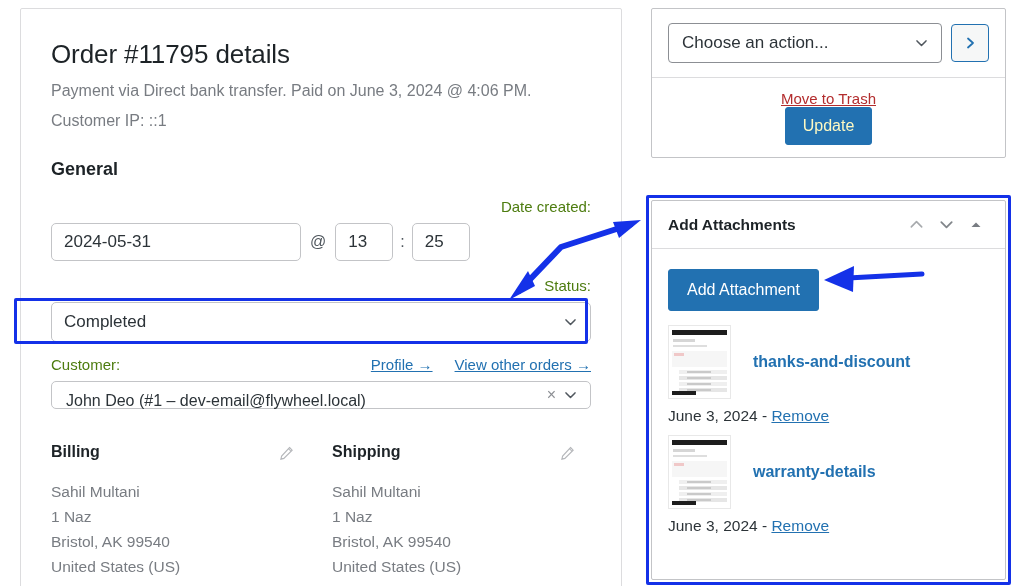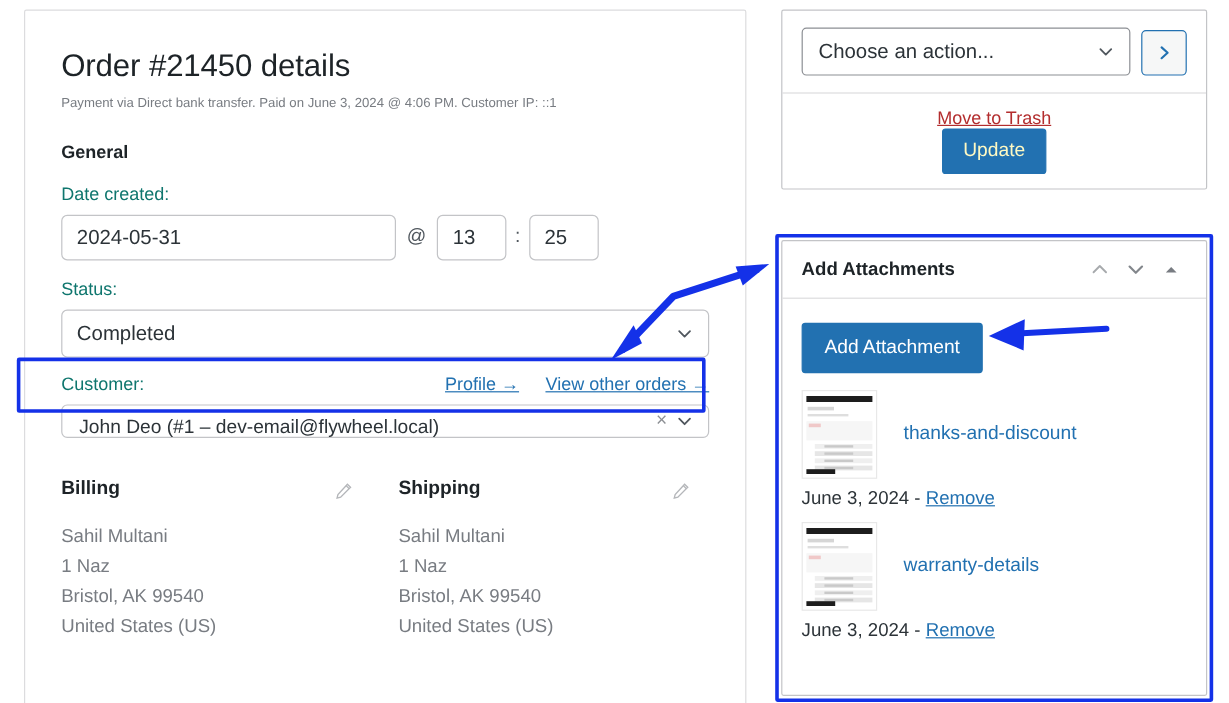--- a/index.html
+++ b/index.html
@@ -26,52 +26,53 @@
   .left-inner { padding: 30px 30px 0 30px; }
 
   .order-title {
     font-size: 26px;
     font-weight: 400;
     color: #1d2327;
     margin: 0 0 6px 0;
     letter-spacing: -0.1px;
   }
   .order-sub {
-    font-size: 11px;
+    font-size: 16px;
     color: #787c82;
     line-height: 1.9;
     margin: 0 0 22px 0;
     max-width: 540px;
   }
   .section-head {
-    font-size: 15px;
+    font-size: 18px;
     font-weight: bold;
     color: #1d2327;
     margin: 0 0 18px 0;
   }
   .field-label {
     font-size: 15px;
-    color: #0f766e;
+    color: #4d7c0f;
     margin: 0 0 8px 0;
     display: block;
+    text-align: right;
   }
 
   .row-inline { display: flex; align-items: center; gap: 0; }
   .inp {
     font-family: "Liberation Sans", sans-serif;
     font-size: 17px;
     color: #2c3338;
     background: #fff;
     border: 1px solid #c3c4c7;
     border-radius: 5px;
     height: 38px;
     padding: 0 12px;
     outline: none;
   }
-  .inp-date { width: 279px; }
+  .inp-date { width: 250px; }
   .at-sign { font-size: 16px; color: #50575e; padding: 0 9px; }
   .inp-time { width: 58px; text-align: left; }
   .colon { font-size: 16px; color: #50575e; padding: 0 7px; }
 
   .date-wrap { margin-bottom: 16px; }
 
   
   .status-block { position: relative; margin-bottom: 2px; }
   .select-ctl {
     position: relative;
@@ -171,21 +172,21 @@
     margin-right: auto;
   }
   .hbtn {
     width: 30px; height: 30px;
     display: flex; align-items: center; justify-content: center;
   }
   .hbtn svg { display:block; }
 
   .panel-body { padding: 14px 16px; }
 
-  .action-row { display: flex; align-items: flex-end; gap: 9px; }
+  .action-row { display: flex; align-items: center; gap: 9px; }
   .action-select {
     position: relative;
     flex: 1;
     height: 40px;
     border: 1px solid #8c8f94;
     border-radius: 4px;
     background: #fff;
     display: flex; align-items: center;
     padding: 0 34px 0 13px;
     font-size: 17px;
@@ -245,21 +246,21 @@
   .thumb .tbar { position:absolute; left:3px; right:3px; top:4px; height:5px; background:#1d1d1d; }
   .thumb .tmeta { position:absolute; left:4px; top:13px; width:22px; height:3px; background:#d6d6d6; }
   .thumb .tmeta2 { position:absolute; left:4px; top:19px; width:34px; height:2px; background:#dedede; }
   .thumb .tblock { position:absolute; left:3px; right:3px; top:25px; height:16px; background:#f6f6f6; }
   .thumb .tred { position:absolute; left:5px; top:27px; width:10px; height:3px; background:#f0c8c8; }
   .thumb .trow { position:absolute; right:3px; width:48px; height:4px; background:#efefef; }
   .thumb .trow i { position:absolute; left:8px; top:1px; width:24px; height:2px; background:#c9c9c9; display:block; }
   .thumb .tfoot { position:absolute; left:3px; bottom:3px; width:24px; height:4px; background:#1d1d1d; }
 
   .att-name {
-    font-size: 16px; font-weight: normal;
+    font-size: 16px; font-weight: bold;
     color: #2271b1;
     text-decoration: none;
     margin-left: 22px;
   }
   .att-meta {
     font-size: 15.5px; color: #2c3338;
     margin: 8px 0 0 0;
   }
   .att-meta a { color: #2271b1; text-decoration: underline; }
 
@@ -275,21 +276,21 @@
   .arrow-layer { position: absolute; inset: 0; pointer-events: none; }
 </style>
 </head>
 <body>
 
 <div class="stage">
 
   <div class="left-card">
     <div class="left-inner">
 
-      <h1 class="order-title">Order #21450 details</h1>
+      <h1 class="order-title">Order #11795 details</h1>
       <p class="order-sub">Payment via Direct bank transfer. Paid on June 3, 2024 @ 4:06 PM. Customer IP: ::1</p>
 
       <div class="section-head">General</div>
 
       <div class="date-wrap">
         <span class="field-label">Date created:</span>
         <div class="row-inline">
           <input class="inp inp-date" type="text" value="2024-05-31" style="">
           <span class="at-sign">@</span>
           <input class="inp inp-time" type="text" value="13" style="">

